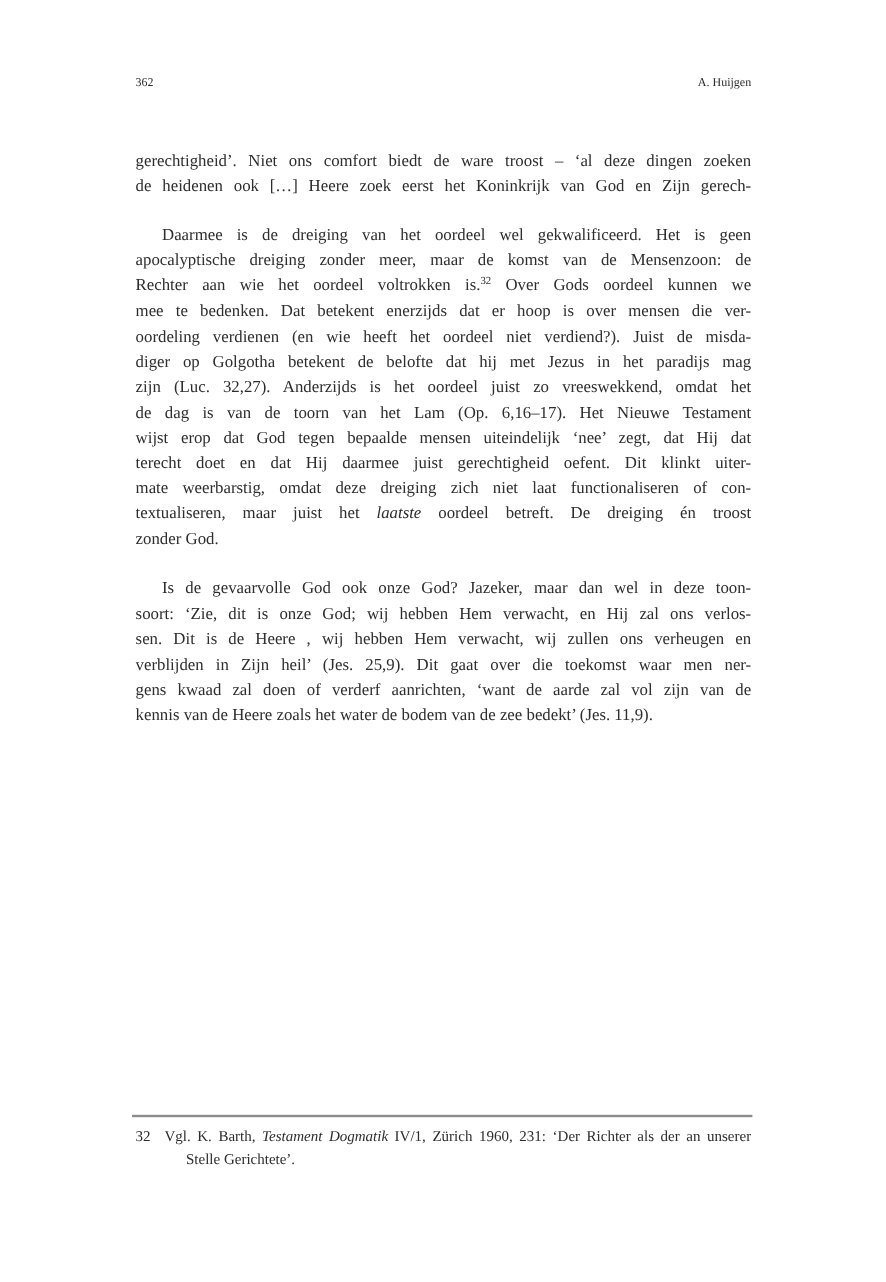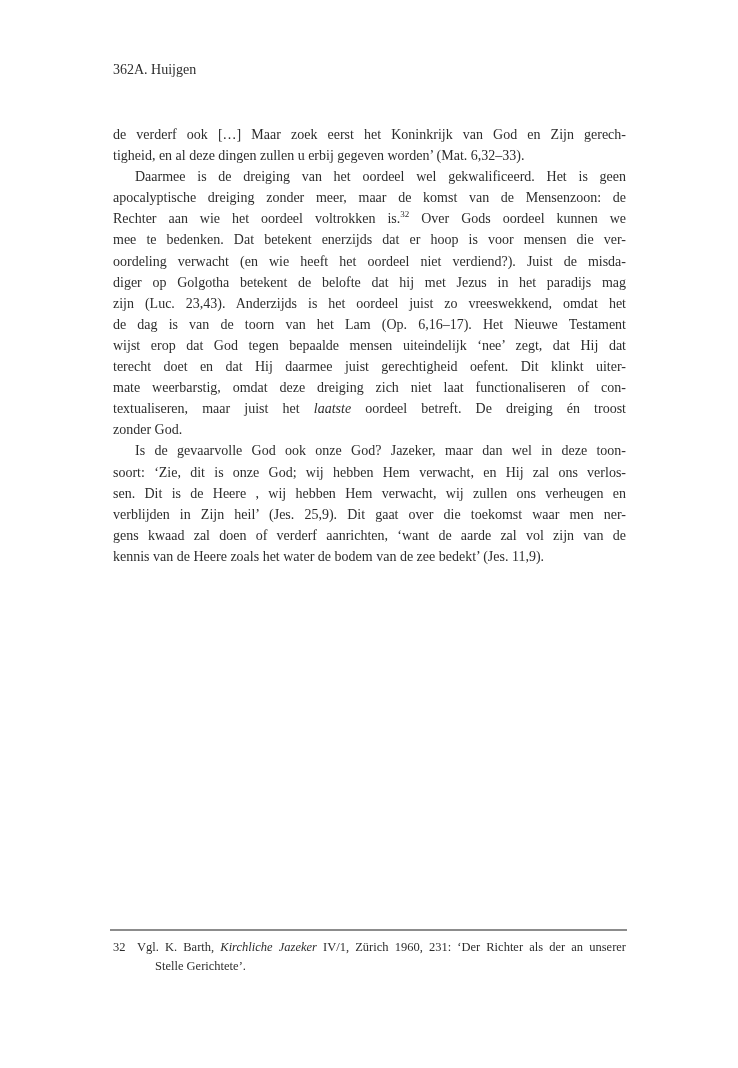--- a/index.html
+++ b/index.html
@@ -11,43 +11,43 @@
     font-family: "Liberation Serif", "DejaVu Serif", serif;
     color: #2d2d2d;
     overflow: hidden;
   }
   .running-header {
     position: absolute;
     top: 61px;
     left: 113px;
     width: 513px;
     display: flex;
-    justify-content: flex-start;
+    justify-content: space-between;
     align-items: baseline;
-    font-size: 14px;
+    font-size: 10px;
     line-height: 17px;
   }
   .running-header .author { }
   .body-text {
     position: absolute;
     top: 124px;
     left: 113px;
     width: 513px;
     font-size: 14px;
   }
   .jline {
     line-height: 21.1px;
     height: 21.1px;
     text-align: justify;
     text-align-last: justify;
     white-space: normal;
     overflow: hidden;
   }
   .jline.last { text-align-last: left; }
-  .jline.indent { text-indent: 22px; }
+  .jline.indent { text-indent: 22px; margin-top: 20px; }
   .jline em { }
   .jline sup, .fline sup {
     font-size: 9px;
     vertical-align: super;
     line-height: 0;
   }
   .footnote-rule {
     position: absolute;
     top: 929px;
     left: 110px;
@@ -83,31 +83,31 @@
 
 <div class="page">
 
   <div class="running-header">
     <span class="page-number">362</span>
     <span class="author">A. Huijgen</span>
   </div>
 
   <div class="body-text">
       <div>
-        <div class="jline"><span>de verderf ook […] Maar zoek eerst het Koninkrijk van God en Zijn gerech-</span></div>
-        <div class="jline last"><span>tigheid, en al deze dingen zullen u erbij gegeven worden’ (Mat. 6,32–33).</span></div>
+        <div class="jline"><span>gerechtigheid’. Niet ons comfort biedt de ware troost – ‘al deze dingen zoeken</span></div>
+        <div class="jline"><span>de heidenen ook […] Heere zoek eerst het Koninkrijk van God en Zijn gerech-</span></div>
       </div>
       <div>
         <div class="jline indent"><span>Daarmee is de dreiging van het oordeel wel gekwalificeerd. Het is geen</span></div>
         <div class="jline"><span>apocalyptische dreiging zonder meer, maar de komst van de Mensenzoon: de</span></div>
         <div class="jline"><span>Rechter aan wie het oordeel voltrokken is.</span><sup>32</sup><span> Over Gods oordeel kunnen we</span></div>
-        <div class="jline"><span>mee te bedenken. Dat betekent enerzijds dat er hoop is voor mensen die ver-</span></div>
-        <div class="jline"><span>oordeling verwacht (en wie heeft het oordeel niet verdiend?). Juist de misda-</span></div>
+        <div class="jline"><span>mee te bedenken. Dat betekent enerzijds dat er hoop is over mensen die ver-</span></div>
+        <div class="jline"><span>oordeling verdienen (en wie heeft het oordeel niet verdiend?). Juist de misda-</span></div>
         <div class="jline"><span>diger op Golgotha betekent de belofte dat hij met Jezus in het paradijs mag</span></div>
-        <div class="jline"><span>zijn (Luc. 23,43). Anderzijds is het oordeel juist zo vreeswekkend, omdat het</span></div>
+        <div class="jline"><span>zijn (Luc. 32,27). Anderzijds is het oordeel juist zo vreeswekkend, omdat het</span></div>
         <div class="jline"><span>de dag is van de toorn van het Lam (Op. 6,16–17). Het Nieuwe Testament</span></div>
         <div class="jline"><span>wijst erop dat God tegen bepaalde mensen uiteindelijk ‘nee’ zegt, dat Hij dat</span></div>
         <div class="jline"><span>terecht doet en dat Hij daarmee juist gerechtigheid oefent. Dit klinkt uiter-</span></div>
         <div class="jline"><span>mate weerbarstig, omdat deze dreiging zich niet laat functionaliseren of con-</span></div>
         <div class="jline"><span>textualiseren, maar juist het </span><em>laatste</em><span> oordeel betreft. De dreiging én troost</span></div>
         <div class="jline last"><span>zonder God.</span></div>
       </div>
       <div>
         <div class="jline indent"><span>Is de gevaarvolle God ook onze God? Jazeker, maar dan wel in deze toon-</span></div>
         <div class="jline"><span>soort: ‘Zie, dit is onze God; wij hebben Hem verwacht, en Hij zal ons verlos-</span></div>
@@ -116,18 +116,18 @@
         <div class="jline"><span>gens kwaad zal doen of verderf aanrichten, ‘want de aarde zal vol zijn van de</span></div>
         <div class="jline last"><span>kennis van de Heere zoals het water de bodem van de zee bedekt’ (Jes. 11,9).</span></div>
       </div>
     </div>
 
   <div class="footnote-rule"></div>
 
   <div class="footnote">
     <div class="fn-number">32</div>
     <div class="fn-body">
-        <div class="fline"><span>Vgl. K. Barth, </span><em>Kirchliche Jazeker</em><span> IV/1, Zürich 1960, 231: ‘Der Richter als der an unserer</span></div>
+        <div class="fline"><span>Vgl. K. Barth, </span><em>Testament Dogmatik</em><span> IV/1, Zürich 1960, 231: ‘Der Richter als der an unserer</span></div>
         <div class="fline last"><span>Stelle Gerichtete’.</span></div>
       </div>
   </div>
 
 </div>
 
 </body></html>

